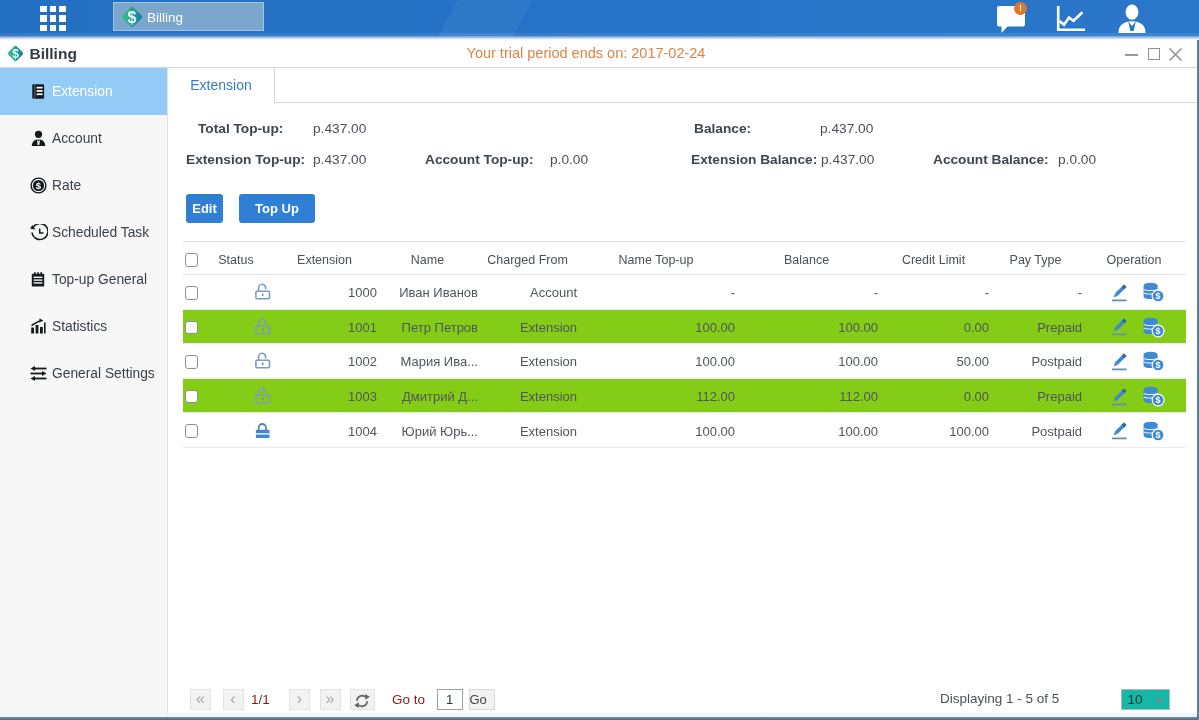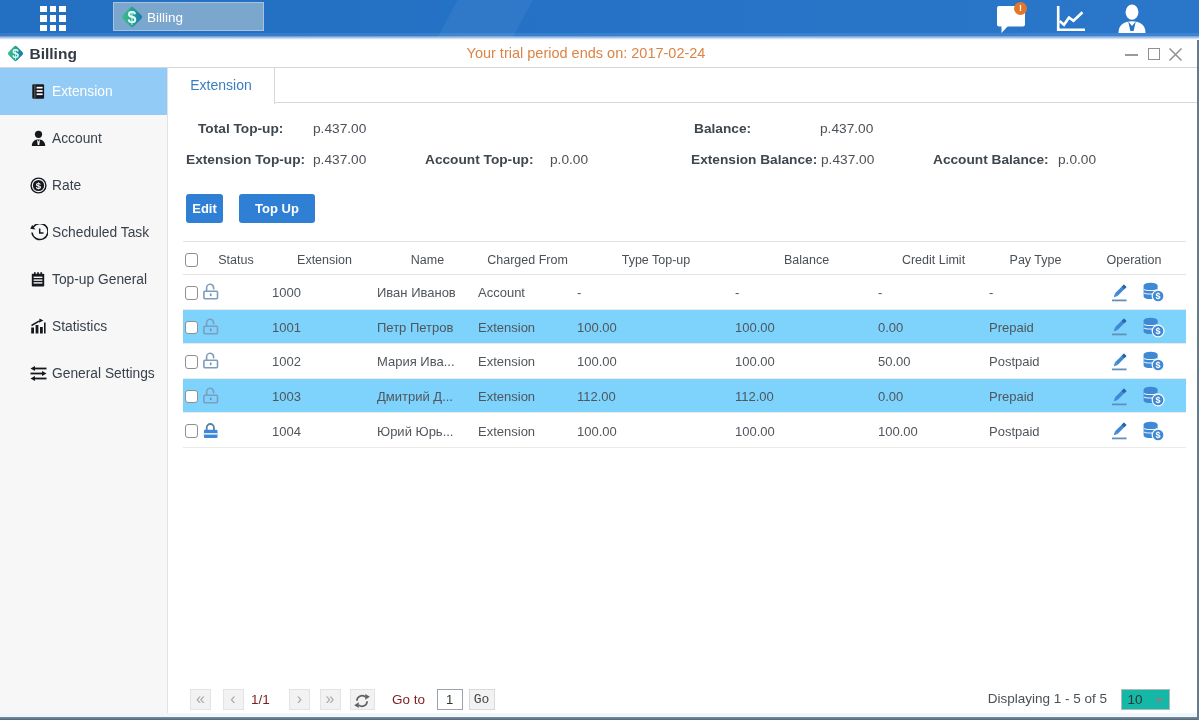--- a/index.html
+++ b/index.html
@@ -48,35 +48,35 @@
   border-right:1px solid #d8d8d8; color:#3a7ec2; font-size:14px; text-align:center; line-height:34px; }
 .lbl { position:absolute; font-size:13.7px; font-weight:bold; color:#3e464e; white-space:nowrap; }
 .val { position:absolute; font-size:13.7px; color:#4b5158; white-space:nowrap; }
 .btn { position:absolute; top:194px; height:29px; background:#2f80d5; border-radius:3px; color:#fff;
   font-size:13px; font-weight:bold; text-align:center; line-height:29px; }
 
 
 #tbl { position:absolute; left:183px; top:241px; width:1003px; border-collapse:collapse; table-layout:fixed; }
 #tbl th { height:33px; padding-top:3.5px; font-size:12.5px; font-weight:normal; color:#4a5055; border-top:1px solid #e3e3e3;
   border-bottom:1px solid #e3e3e3; text-align:center; }
-#tbl td { height:34.6px; padding-top:2px; font-size:13px; color:#50565c; border-bottom:1px solid #ebebeb; text-align:left;
+#tbl td { height:34.6px; padding-top:2px; font-size:13px; color:#50565c; border-bottom:1px solid #ebebeb; text-align:right;
   overflow:hidden; white-space:nowrap; }
-#tbl tr.alt td { background:#7dd3fc; }
+#tbl tr.alt td { background:#84cc16; }
 .cb { width:13.5px; height:13.5px; border:1.5px solid #8f8f8f; border-radius:3px; background:#fff; margin:0 auto; }
 .opwrap { display:flex; justify-content:center; align-items:center; gap:13px; padding-left:6px; }
 
 
 .pbtn { position:absolute; top:689px; width:21px; height:21px; background:#f2f2f2; border:1px solid #e3e3e3;
   color:#a9a9a9; font-size:16px; text-align:center; line-height:18px; }
 .ptxt { position:absolute; top:691.5px; font-size:13.5px; color:#7f1d1d; }
 #goin { position:absolute; left:436.5px; top:689px; width:26px; height:21px; border:1px solid #98a3ab;
   background:#fff; font-size:13px; color:#333; text-align:center; line-height:19px; }
 #gobtn { position:absolute; left:468.5px; top:689px; width:26px; height:21px; background:#f2f2f2;
-  border:1px solid #d9d9d9; font-size:13px; color:#444; text-align:center; line-height:19px;font-family:Liberation Mono, monospace; }
-#disp { position:absolute; left:940px; top:690.5px; width:167px; text-align:right; font-size:13.5px; color:#4a5055; }
+  border:1px solid #d9d9d9; font-size:13px; color:#444; text-align:left; line-height:19px; }
+#disp { position:absolute; left:940px; top:690.5px; width:167px; font-size:13.5px; color:#4a5055; }
 #psel { position:absolute; left:1120.5px; top:688.5px; width:49px; height:21.5px; border:1px solid #b0b8bd;
   background:#14b8a6; }
 #psel span { position:absolute; left:6px; top:2.5px; font-size:13.5px; color:#333; }
 #psel .tri { position:absolute; left:33px; top:8px; width:0; height:0; border-left:4.5px solid transparent;
   border-right:4.5px solid transparent; border-top:5.5px solid #7e868c; }
 
 
 #bstrip1 { position:absolute; left:0; top:712.5px; width:1199px; height:4.5px; background:#eff7fb; }
 #bstrip2 { position:absolute; left:0; top:717px; width:1199px; height:3px; background:linear-gradient(180deg,#7b8fa0,#51677a); }
 #rborder { position:absolute; left:1197px; top:40px; width:2px; height:680px; background:#637b8c; }
@@ -256,21 +256,21 @@
 </colgroup>
 <tbody>
       <tr>
 <th>
           <div class="cb"></div>
         </th>
         <th>Status</th>
         <th>Extension</th>
         <th>Name</th>
         <th>Charged From</th>
-<th>Type Top-up</th>
+<th>Name Top-up</th>
         <th>Balance</th>
         <th>Credit Limit</th>
         <th>Pay Type</th>
         <th>Operation</th>
 </tr>
 <tr>
 <td>
           <div class="cb"></div>
         </td>
 <td><svg width="18" height="18" viewBox="0 0 18 18" style="margin-left:2px">

